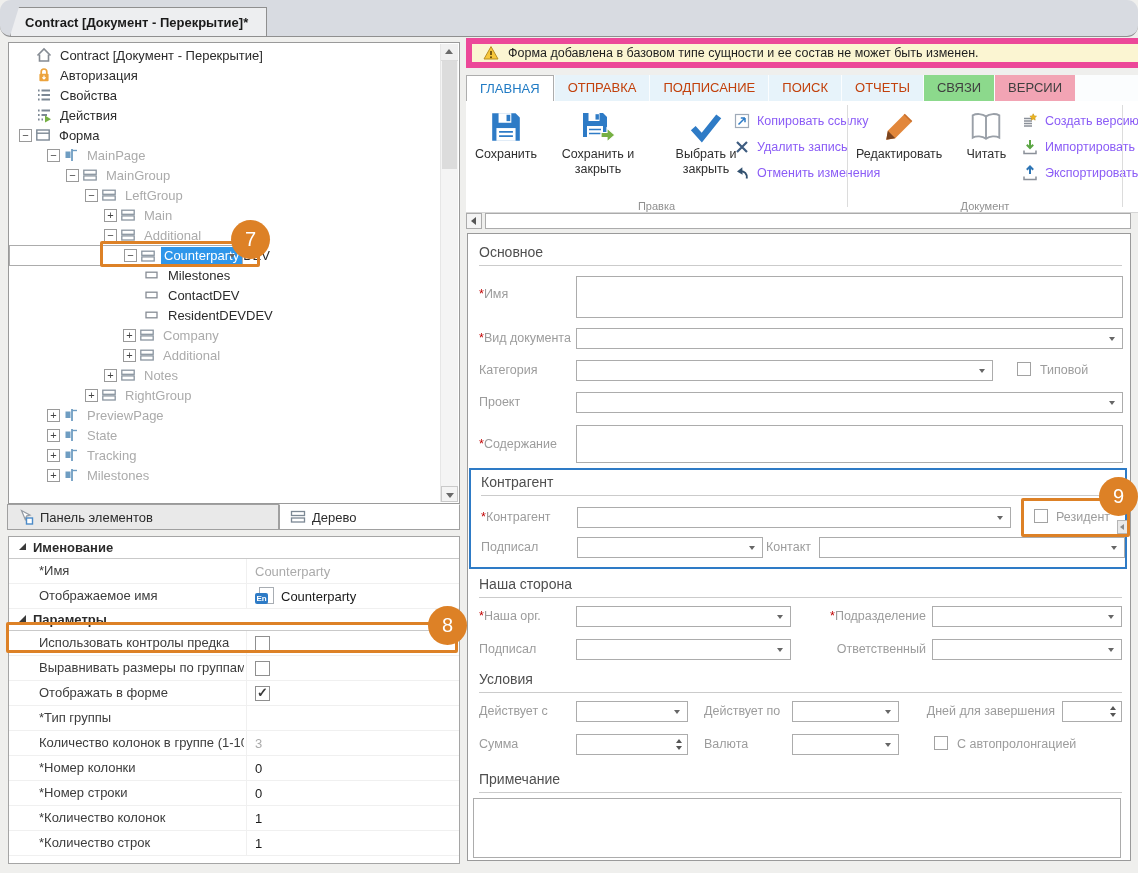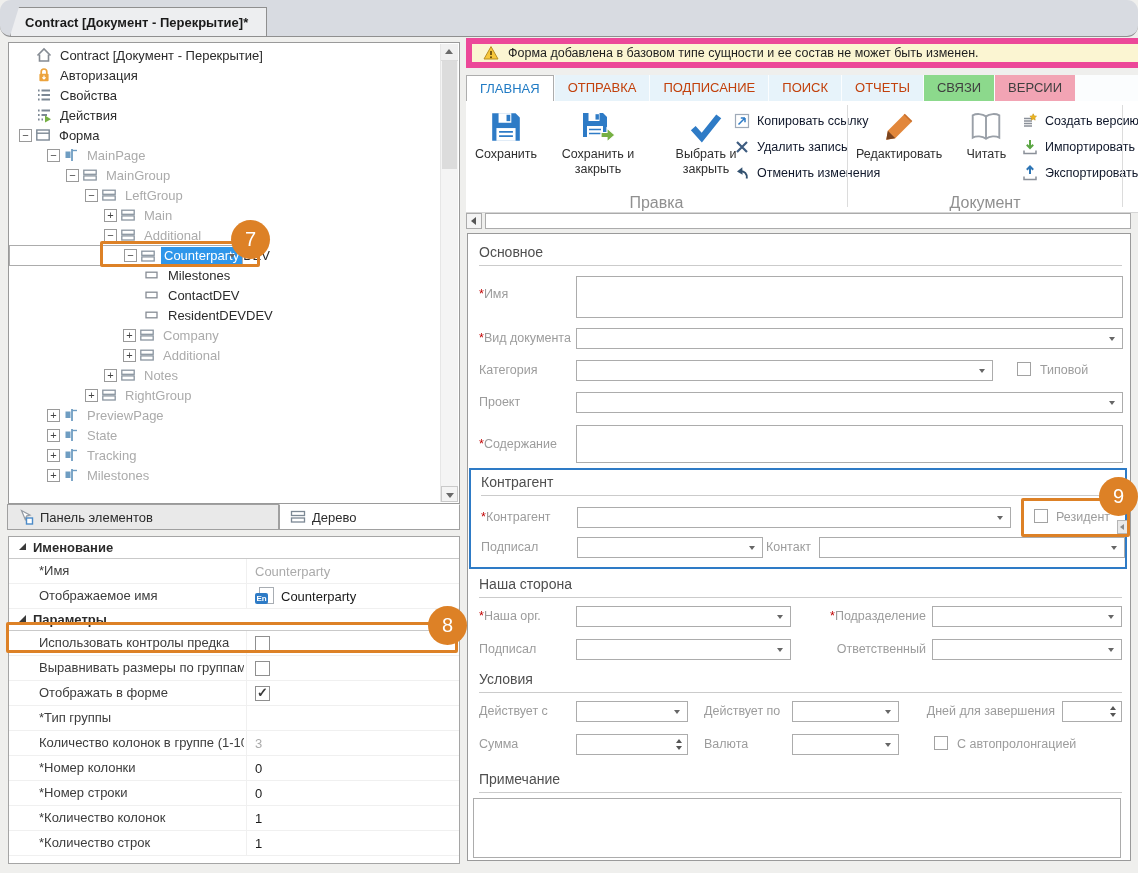--- a/index.html
+++ b/index.html
@@ -89,24 +89,24 @@
   .ribbon-content{position:absolute;left:466px;top:101px;width:672px;height:112px;background:#fff;
                   border-bottom:1px solid #D5D5D5;box-sizing:border-box;}
   .rgroup{position:absolute;top:0;height:112px;}
   .bigrow{display:flex;gap:4px;padding:2px 0 0 4px;}
   .bigbtn{display:flex;flex-direction:column;align-items:center;max-width:96px;min-width:64px;
           padding:0 4px;cursor:default;}
   .bicon{width:34px;height:34px;margin:7px 0 3px;}
   .bicon svg{width:34px;height:34px;display:block;}
   .blbl{font-size:12.5px;color:#2F2F2F;text-align:center;line-height:15px;}
   .smallcol{position:absolute;top:7px;}
-  .smallbtn{display:flex;align-items:center;height:26px;font-size:12.5px;color:#0f172a;white-space:nowrap;}
+  .smallbtn{display:flex;align-items:center;height:26px;font-size:12.5px;color:#8b5cf6;white-space:nowrap;}
   .sicon{width:16px;height:16px;margin-right:7px;flex:none;}
   .sicon svg{width:16px;height:16px;display:block;}
-  .glabel{position:absolute;bottom:1px;font-size:16px;color:#909090;text-align:center;}
+  .glabel{position:absolute;bottom:1px;font-size:11px;color:#909090;text-align:center;}
   .gdivider{position:absolute;top:4px;height:102px;width:1px;background:#DCDCDC;}
 
   
   .hstrip-btn{position:absolute;left:466px;top:213px;width:16px;height:16px;background:#F4F4F4;
               border:1px solid #ABABAB;box-sizing:border-box;}
   .hstrip-btn i{position:absolute;left:4px;top:3px;border:4px solid transparent;
                 border-right:5px solid #555;border-left:none;}
   .hstrip-bar{position:absolute;left:485px;top:213px;width:646px;height:16px;background:#fff;
               border:1px solid #ABABAB;box-sizing:border-box;}
 

